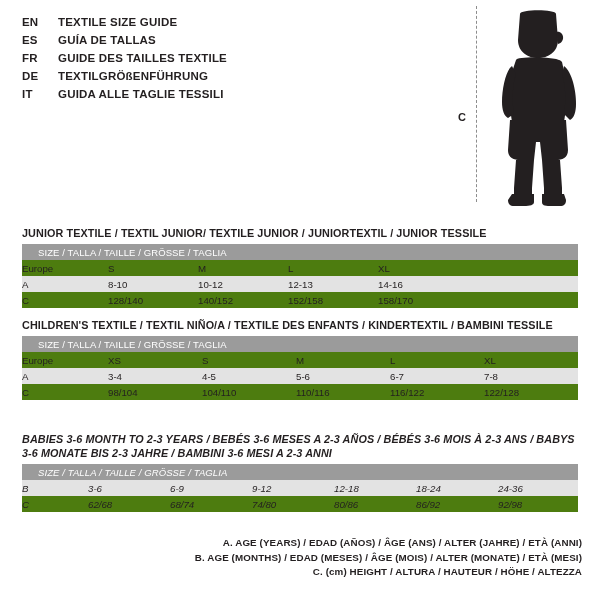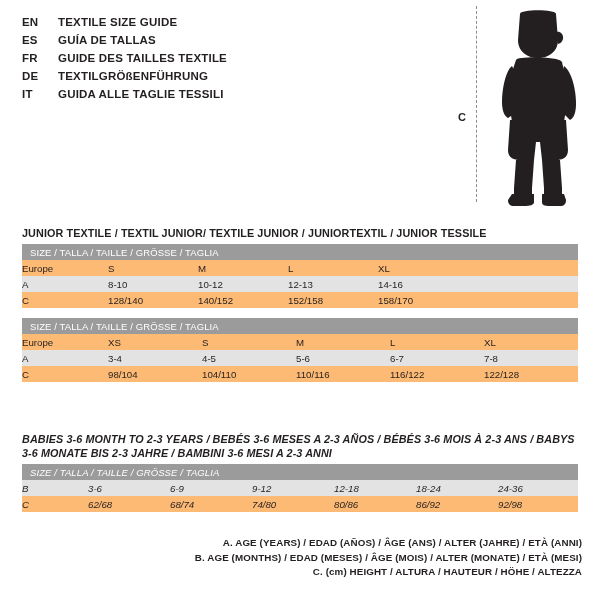--- a/index.html
+++ b/index.html
@@ -107,27 +107,27 @@
     padding: 0;
     height: 16px;
     vertical-align: middle;
   }
   tr.head-row td {
     background: #9b9b9b;
     color: #ffffff;
     font-size: 9.5px;
     font-weight: 400;
     letter-spacing: 0.1px;
-    padding-left: 8px;
+    padding-left: 16px;
   }
   tr.shade td {
     background: #e3e3e3;
   }
   tr.plain td {
-    background: #fdba74;
+    background: #4d7c0f;
   }
   td.label-col {
     padding-left: 4px;
   }
   td.val {
     padding-left: 2px;
   }
 
   
   .footnotes {
@@ -238,20 +238,21 @@
         <td class="val">140/152</td>
         <td class="val">152/158</td>
         <td class="val">158/170</td>
         <td class="val"></td>
       </tr>
     </tbody>
       </table>
   </div>
 
   <div class="section" style="top:318px;">
+    <div class="section-title">CHILDREN'S TEXTILE / TEXTIL NIÑO/A / TEXTILE DES ENFANTS / KINDERTEXTIL / BAMBINI TESSILE</div>
     <table class="size-table">
       <colgroup>
         <col style="width:86px">
           <col style="width:94px">
           <col style="width:94px">
           <col style="width:94px">
           <col style="width:94px">
           <col style="width:94px">
       </colgroup>
       <tbody>

